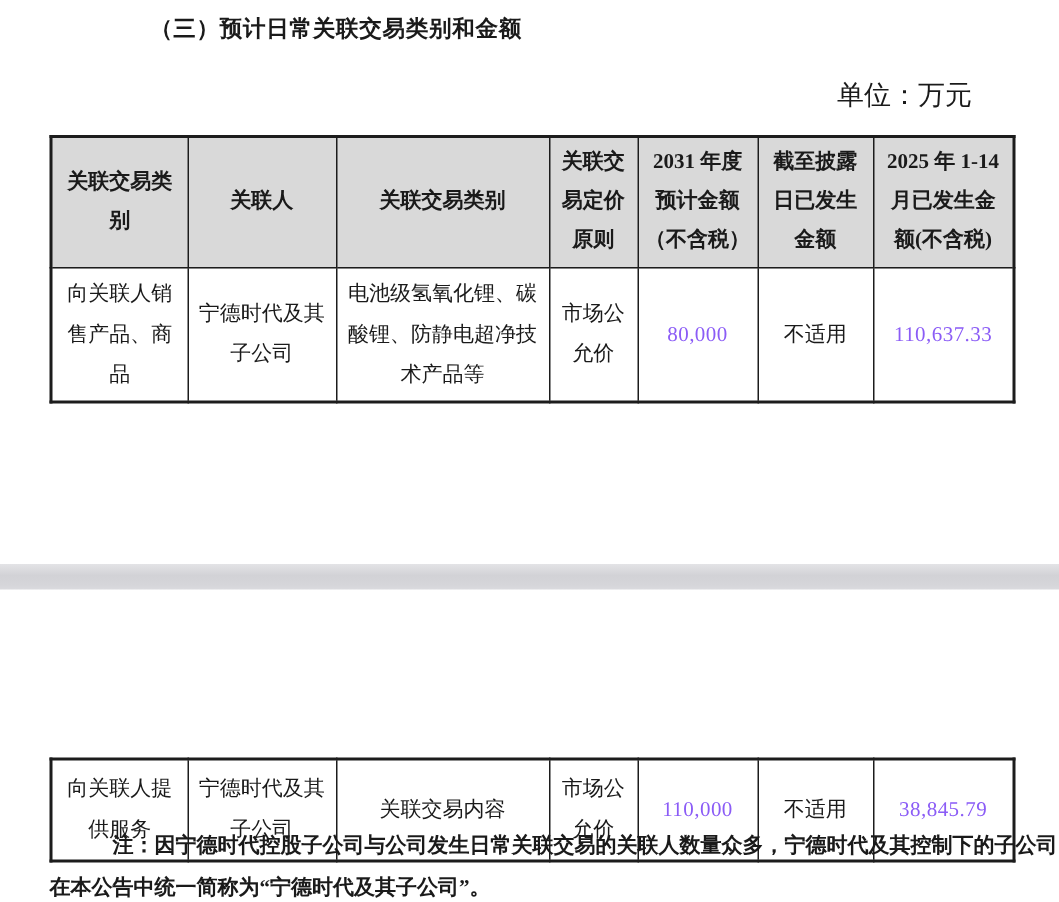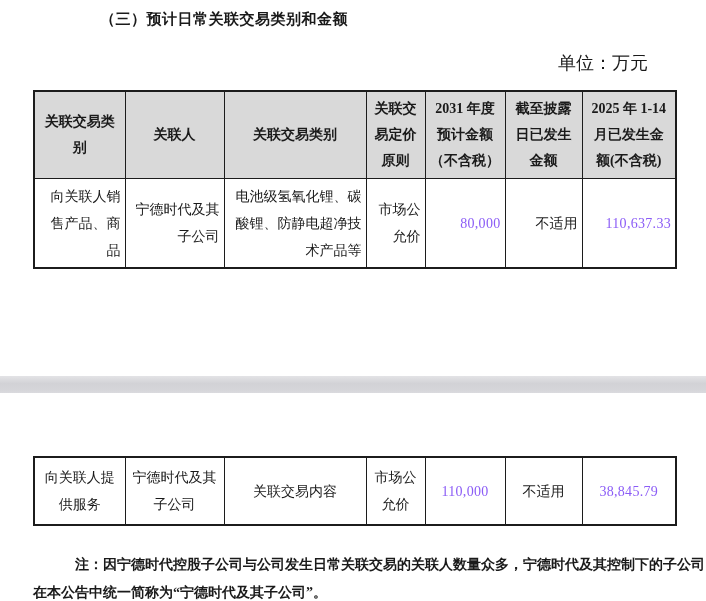--- a/index.html
+++ b/index.html
@@ -45,22 +45,22 @@
     word-break: break-all;
   }
   table.rpt th {
     background: #d9d9d9;
     font-weight: bold;
     white-space: pre-line;
     line-height: 26px;
     height: 82px;
   }
   #table-page1 { top: 90px; }
-  #table-page1 td { height: 84px; line-height: 27px; text-align: right; }
-  #table-page2 { top: 456px; }
+  #table-page1 td { height: 84px; line-height: 27px; }
+  #table-page2 { top: 505px; }
   #table-page2 td { height: 62px; line-height: 27px; }
   td.num { color: #8b5cf6; letter-spacing: 0.3px; }
 
   .page-separator {
     position: absolute;
     left: 0; top: 376px;
     width: 706px; height: 17px;
     background: linear-gradient(to bottom, #e3e3e6 0%, #d2d2d6 45%, #d5d5d9 80%, #dadade 100%);
   }
 

